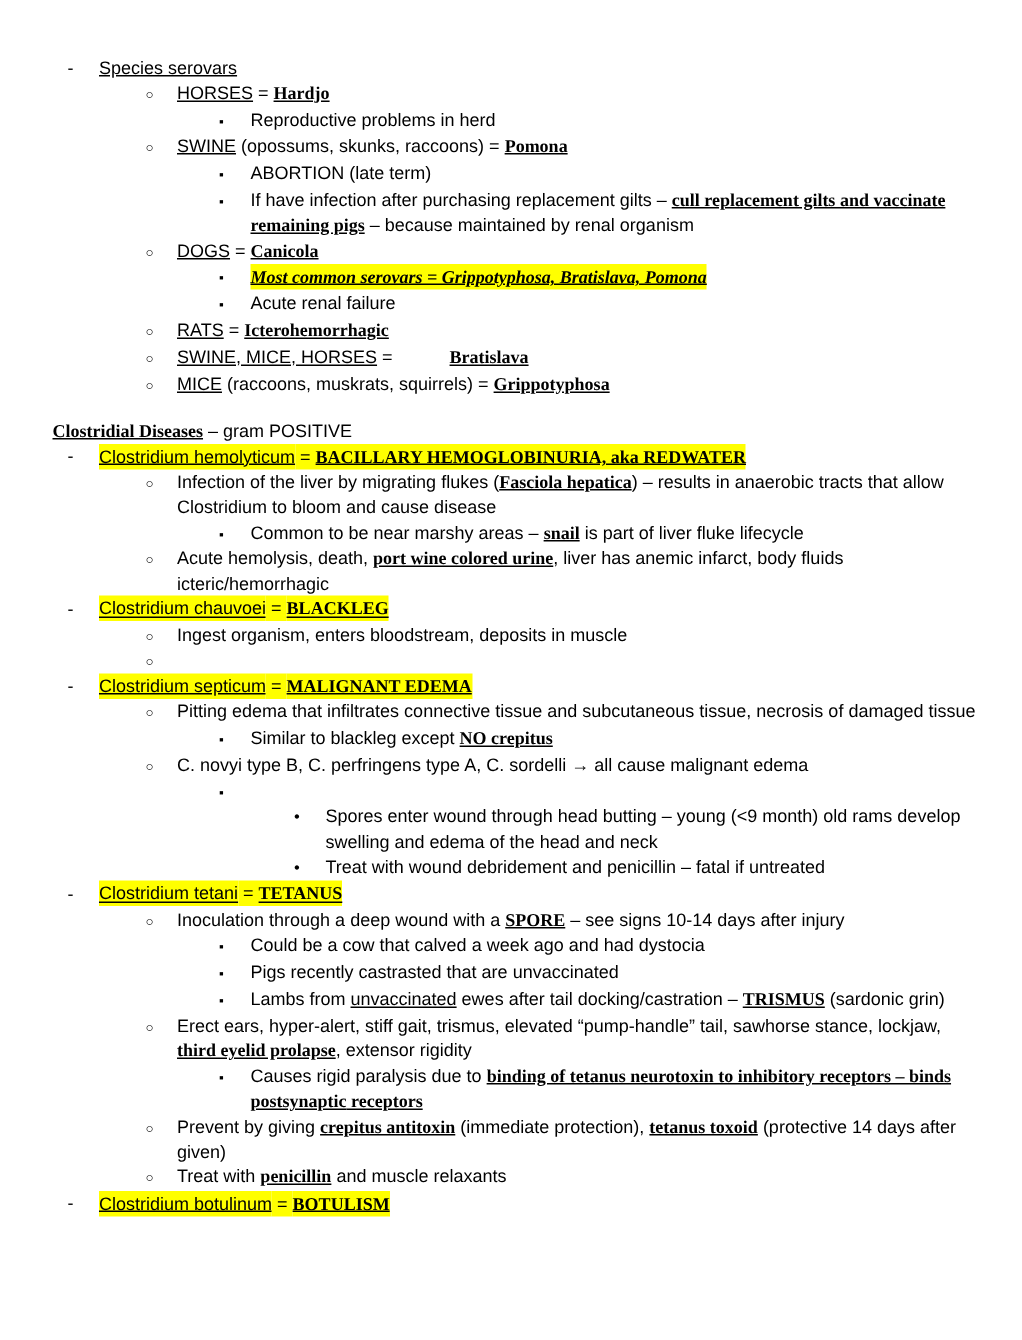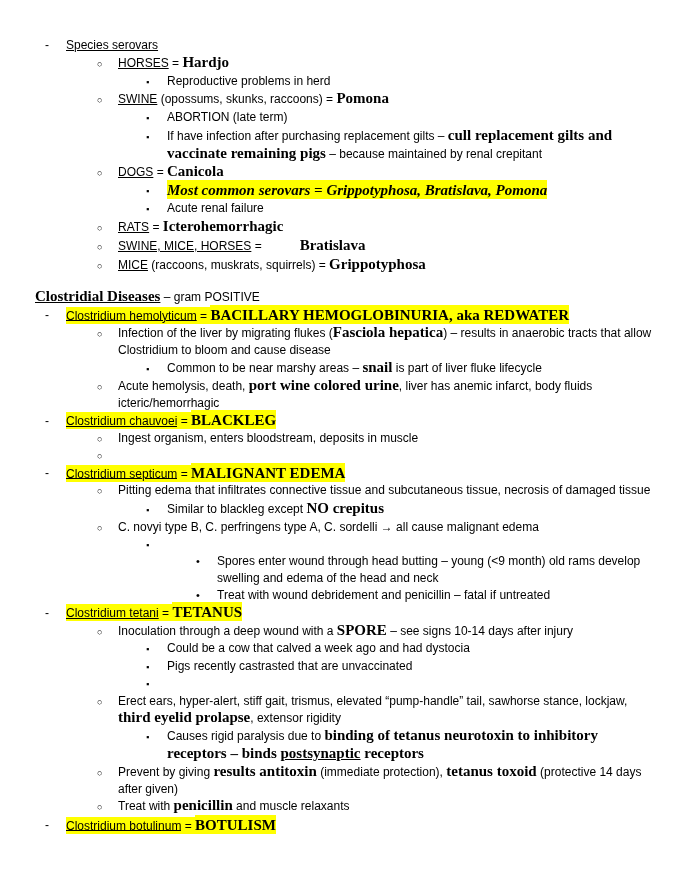--- a/index.html
+++ b/index.html
@@ -39,21 +39,21 @@
   }
   .bullet-dash { font-size: 12px; }
   .bullet-circle { font-size: 9px; }
   .bullet-square { font-size: 9px; }
   .bullet-dot { font-size: 11px; }
   .text { flex: 1 1 auto; min-width: 0; }
   .seg-b { font-weight: bold; }
   .seg-i { font-style: italic; text-align: right; }
   .seg-u { text-decoration: underline; text-align: right; }
   .seg-h { background: #ffff00; padding: 1.5px 0; }
-  .seg-sf { font-family: "Liberation Serif", serif; font-size: 15px; }
+  .seg-sf { font-family: "Liberation Serif", serif; font-size: 12px; text-decoration: underline; }
   .spacer-inline { display: inline-block; }
 </style>
 </head>
 <body>
 
 <div class="page">
   <div>
       <div class="line lv0">
         <span class="bullet bullet-dash">-</span>
         <span class="text"><span class="seg seg-u">Species serovars</span></span>
@@ -69,21 +69,21 @@
       <div class="line lv1">
         <span class="bullet bullet-circle">○</span>
         <span class="text"><span class="seg seg-u">SWINE</span><span class="seg"> (opossums, skunks, raccoons) = </span><span class="seg seg-b seg-sf">Pomona</span></span>
       </div>
       <div class="line lv2">
         <span class="bullet bullet-square">▪</span>
         <span class="text"><span class="seg">ABORTION (late term)</span></span>
       </div>
       <div class="line lv2">
         <span class="bullet bullet-square">▪</span>
-        <span class="text"><span class="seg">If have infection after purchasing replacement gilts – </span><span class="seg seg-b seg-sf">cull replacement gilts and vaccinate remaining pigs</span><span class="seg"> – because maintained by renal crepitant</span></span>
+        <span class="text"><span class="seg">If have infection after purchasing replacement gilts – </span><span class="seg seg-b seg-sf">cull replacement gilts and vaccinate remaining pigs</span><span class="seg"> – because maintained by renal organism</span></span>
       </div>
       <div class="line lv1">
         <span class="bullet bullet-circle">○</span>
         <span class="text"><span class="seg seg-u">DOGS</span><span class="seg"> = </span><span class="seg seg-b seg-sf">Canicola</span></span>
       </div>
       <div class="line lv2">
         <span class="bullet bullet-square">▪</span>
         <span class="text"><span class="seg seg-b seg-i seg-h seg-sf">Most common serovars = Grippotyphosa, Bratislava, Pomona</span></span>
       </div>
       <div class="line lv2">
@@ -171,32 +171,33 @@
       <div class="line lv2">
         <span class="bullet bullet-square">▪</span>
         <span class="text"><span class="seg">Could be a cow that calved a week ago and had dystocia</span></span>
       </div>
       <div class="line lv2">
         <span class="bullet bullet-square">▪</span>
         <span class="text"><span class="seg">Pigs recently castrasted that are unvaccinated</span></span>
       </div>
       <div class="line lv2">
         <span class="bullet bullet-square">▪</span>
+        <span class="text"><span class="seg">Lambs from </span><span class="seg seg-u">unvaccinated</span><span class="seg"> ewes after tail docking/castration – </span><span class="seg seg-b seg-sf">TRISMUS</span><span class="seg"> (sardonic grin)</span></span>
       </div>
       <div class="line lv1">
         <span class="bullet bullet-circle">○</span>
         <span class="text"><span class="seg">Erect ears, hyper-alert, stiff gait, trismus, elevated “pump-handle” tail, sawhorse stance, lockjaw, </span><span class="seg seg-b seg-sf">third eyelid prolapse</span><span class="seg">, extensor rigidity</span></span>
       </div>
       <div class="line lv2">
         <span class="bullet bullet-square">▪</span>
         <span class="text"><span class="seg">Causes rigid paralysis due to </span><span class="seg seg-b seg-sf">binding of tetanus neurotoxin to inhibitory receptors – binds </span><span class="seg seg-b seg-u seg-sf">postsynaptic</span><span class="seg seg-b seg-sf"> receptors</span></span>
       </div>
       <div class="line lv1">
         <span class="bullet bullet-circle">○</span>
-        <span class="text"><span class="seg">Prevent by giving </span><span class="seg seg-b seg-sf">results antitoxin</span><span class="seg"> (immediate protection), </span><span class="seg seg-b seg-sf">tetanus toxoid</span><span class="seg"> (protective 14 days after given)</span></span>
+        <span class="text"><span class="seg">Prevent by giving </span><span class="seg seg-b seg-sf">crepitus antitoxin</span><span class="seg"> (immediate protection), </span><span class="seg seg-b seg-sf">tetanus toxoid</span><span class="seg"> (protective 14 days after given)</span></span>
       </div>
       <div class="line lv1">
         <span class="bullet bullet-circle">○</span>
         <span class="text"><span class="seg">Treat with </span><span class="seg seg-b seg-sf">penicillin</span><span class="seg"> and muscle relaxants</span></span>
       </div>
       <div class="line lv0">
         <span class="bullet bullet-dash">-</span>
         <span class="text"><span class="seg seg-u seg-h">Clostridium botulinum</span><span class="seg seg-h"> = </span><span class="seg seg-b seg-h seg-sf">BOTULISM</span></span>
       </div>
     </div>

